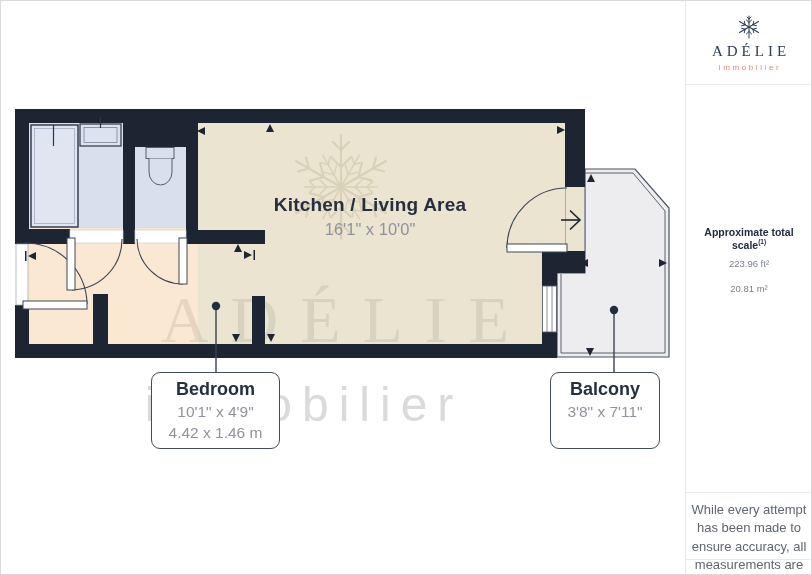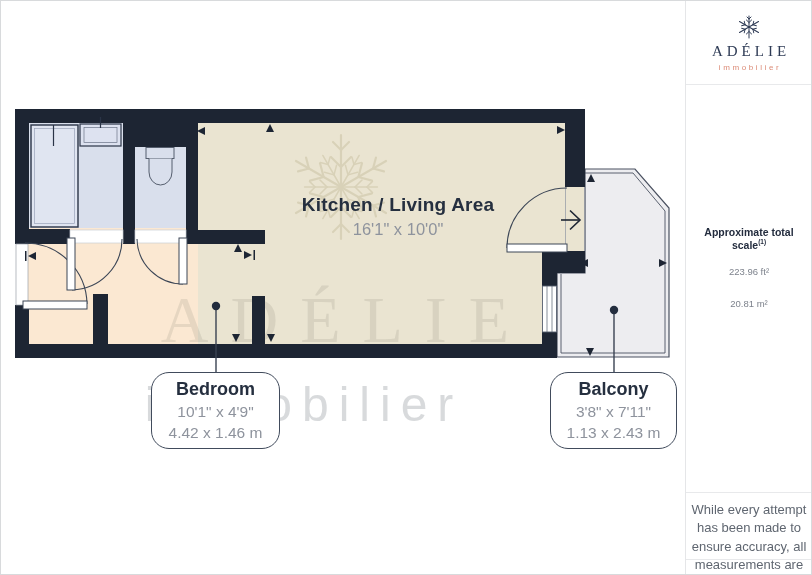--- a/index.html
+++ b/index.html
@@ -4,46 +4,46 @@
 <style>
   html,body{margin:0;padding:0;background:#ffffff;}
   .canvas{
     position:relative;width:812px;height:575px;box-sizing:border-box;
     background:#ffffff;border:1px solid #d8dadc;overflow:hidden;
     font-family:"Liberation Sans", sans-serif;
   }
   
   .plan-region{position:absolute;left:0;top:0;width:684px;height:575px;}
   .plan-svg{position:absolute;left:0;top:0;z-index:1;}
-  .kitchen-label{position:absolute;left:280px;top:193px;width:234px;text-align:center;z-index:2;}
+  .kitchen-label{position:absolute;left:252px;top:193px;width:234px;text-align:center;z-index:2;}
   .kitchen-label .t{font-size:19px;font-weight:bold;color:#252f3f;letter-spacing:.2px;}
   .kitchen-label .d{font-size:16.5px;color:#8e939d;line-height:1.22;margin-top:3px;}
   .label-box{
-    position:absolute;background:#ffffff;border:1.5px solid #414b5c;border-radius:18px;
+    position:absolute;background:#ffffff;border:1.5px solid #414b5c;border-radius:9px;
     text-align:center;padding-top:6px;box-sizing:border-box;z-index:3;
   }
   .bedroom-box{left:150px;top:371px;width:129px;height:77px;}
-  .balcony-box{left:549px;top:371px;width:127px;height:77px;}
+  .balcony-box{left:549px;top:371px;width:110px;height:77px;}
   .label-box .t{font-size:18px;font-weight:bold;color:#252f3f;}
   .label-box .d{font-size:15.5px;color:#8e939d;line-height:1.25;margin-top:2px;}
   
   .sidebar{
     position:absolute;left:684px;top:0;width:126px;height:573px;
     border-left:1px solid #e5e6e8;display:flex;flex-direction:column;background:#fff;
   }
   .logo-sec{height:84px;border-bottom:1px solid #e8e9eb;display:flex;flex-direction:column;
     align-items:center;justify-content:center;box-sizing:border-box;}
   .brand-name{font-family:"Liberation Serif", serif;font-size:15px;letter-spacing:4px;
     color:#2e3b55;margin-top:3px;padding-left:4px;}
   .brand-tagline{font-size:8px;letter-spacing:2.6px;color:#db8a76;margin-top:3px;padding-left:2px;}
   .area-sec{flex:1;border-bottom:1px solid #e8e9eb;padding-top:141px;text-align:center;box-sizing:border-box;}
   .area-label{font-size:10.5px;font-weight:bold;color:#232c3e;}
   .area-label sup{font-size:6.5px;}
-  .area-val{font-size:9.5px;color:#7d828c;margin-top:15px;}
-  .area-val + .area-val{margin-top:21px;}
+  .area-val{font-size:9.5px;color:#7d828c;margin-top:7px;}
+  .area-val + .area-val{margin-top:14px;}
   .footnote-sec{height:25px;border-bottom:1px solid #e8e9eb;display:flex;align-items:center;
     justify-content:center;font-size:8px;color:#6d727c;box-sizing:border-box;}
   .disc-sec{height:67px;border-bottom:1px solid #e8e9eb;padding:8px 5px 0;box-sizing:border-box;
     text-align:center;}
   .disc-text{font-size:13px;color:#5f6670;line-height:1.42;}
   .tail{height:14px;}
 </style>
 </head>
 <body>
 
@@ -178,21 +178,20 @@
 
     <div class="label-box bedroom-box">
       <div class="t">Bedroom</div>
       <div class="d">10'1" x 4'9"</div>
       <div class="d">4.42 x 1.46 m</div>
     </div>
 
     <div class="label-box balcony-box">
       <div class="t">Balcony</div>
       <div class="d">3'8" x 7'11"</div>
-      <div class="d">1.13 x 2.43 m</div>
     </div>
   </div>
 
   <div class="sidebar">
     <div class="logo-sec">
       <svg width="24" height="26" viewBox="-12 -13 24 26">
         <g stroke="#2e3b55" stroke-width="1" fill="none" stroke-linecap="round">
           <g>
             <line x1="0" y1="0" x2="0" y2="-11"></line>
             <line x1="0" y1="-4.5" x2="-2.6" y2="-7"></line>

